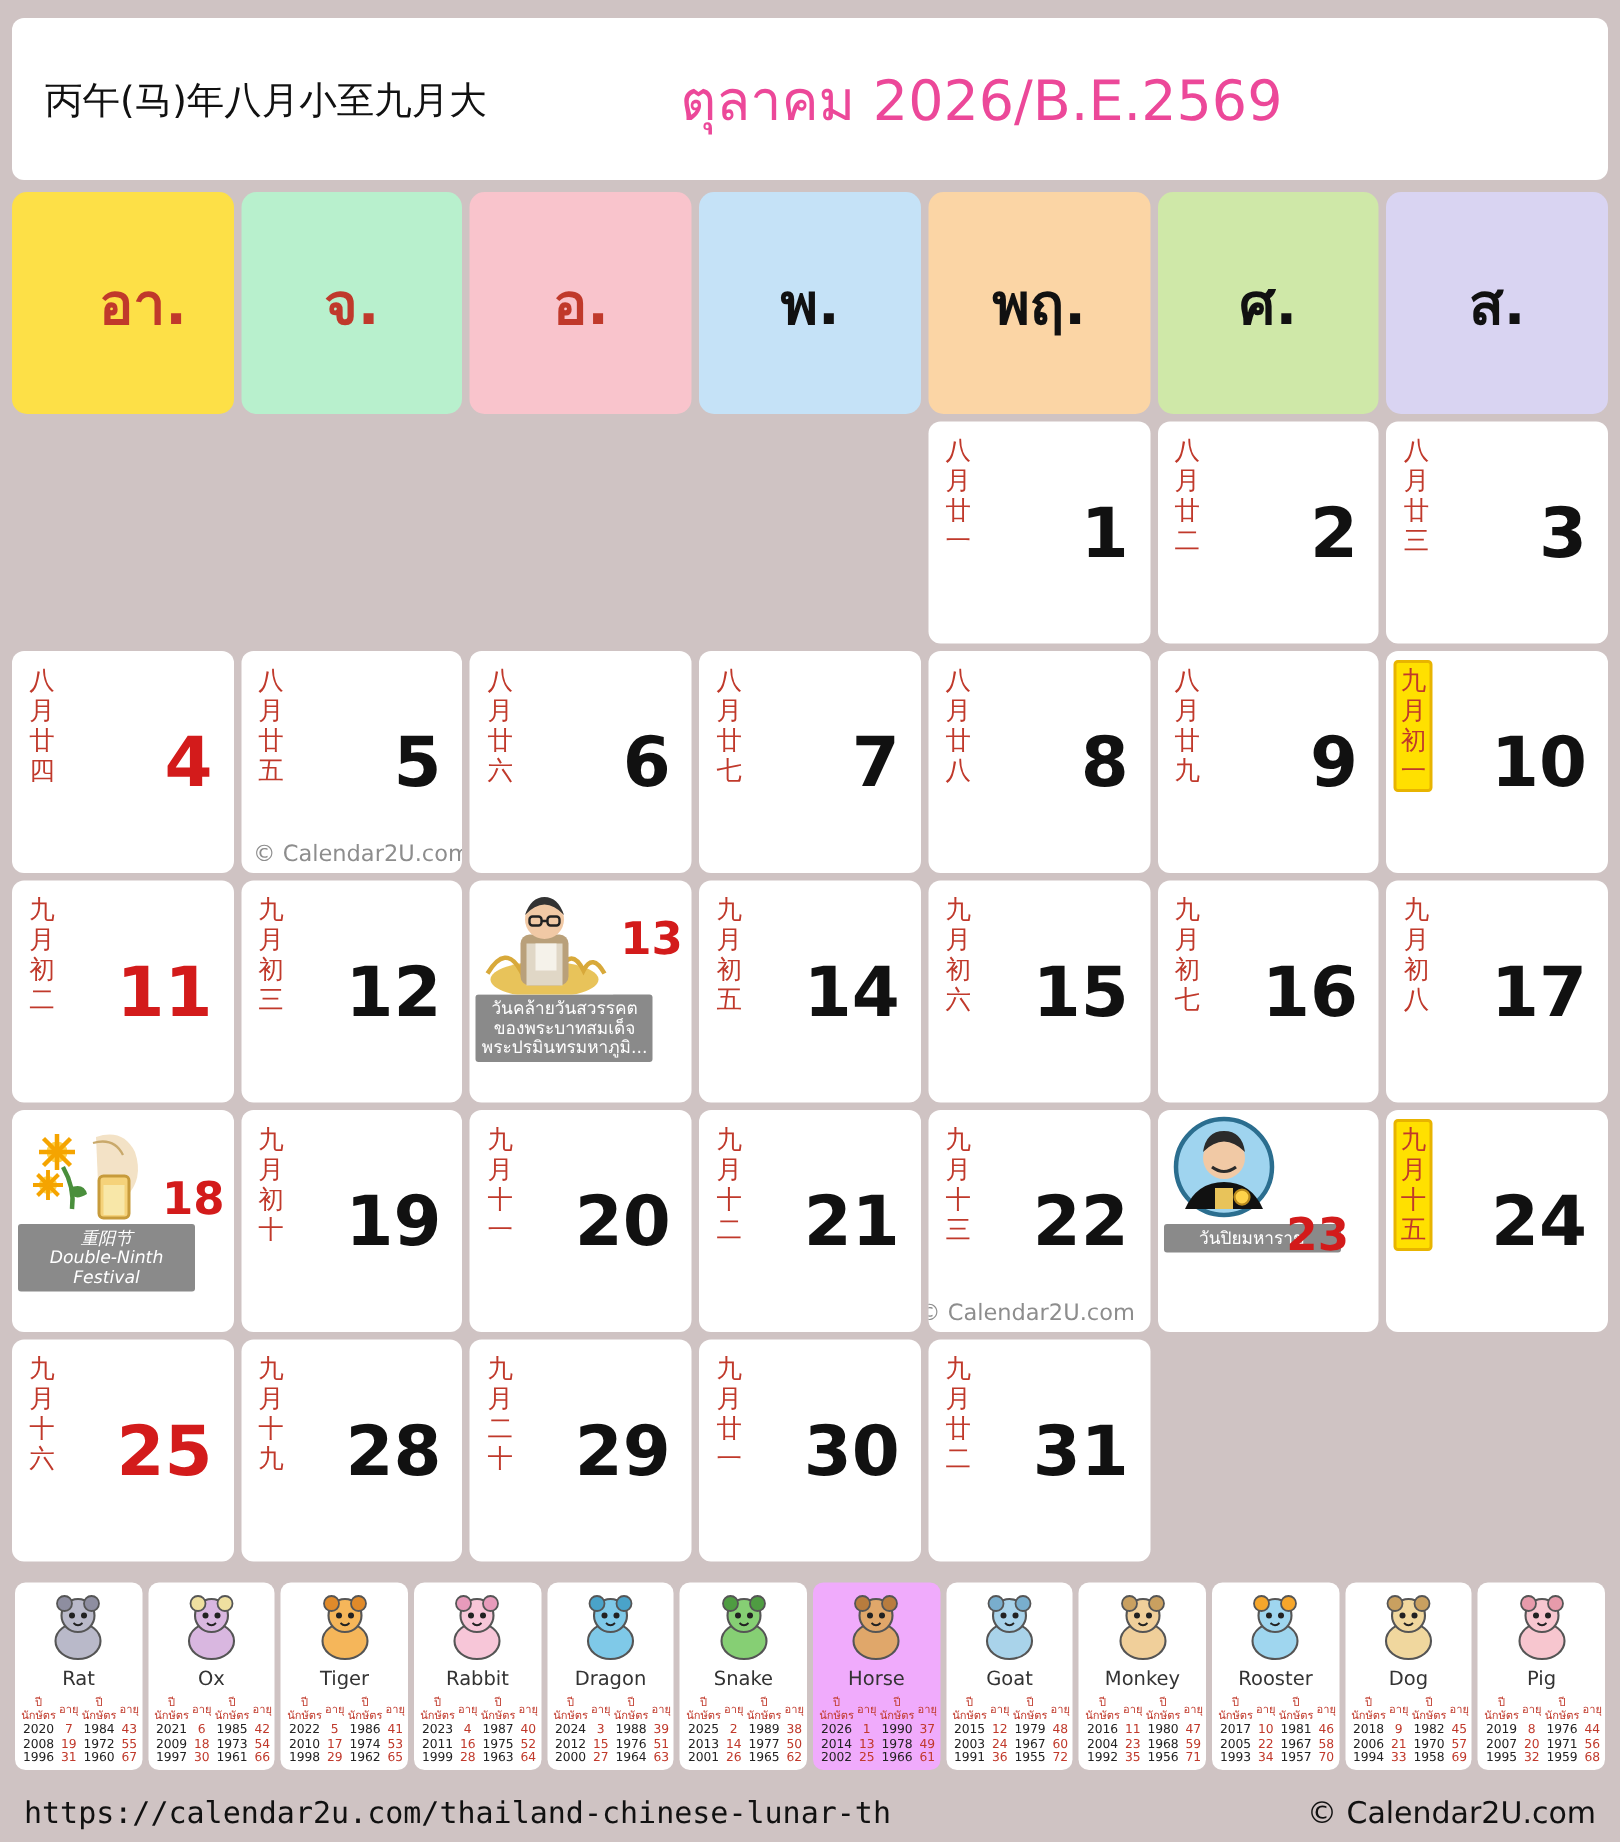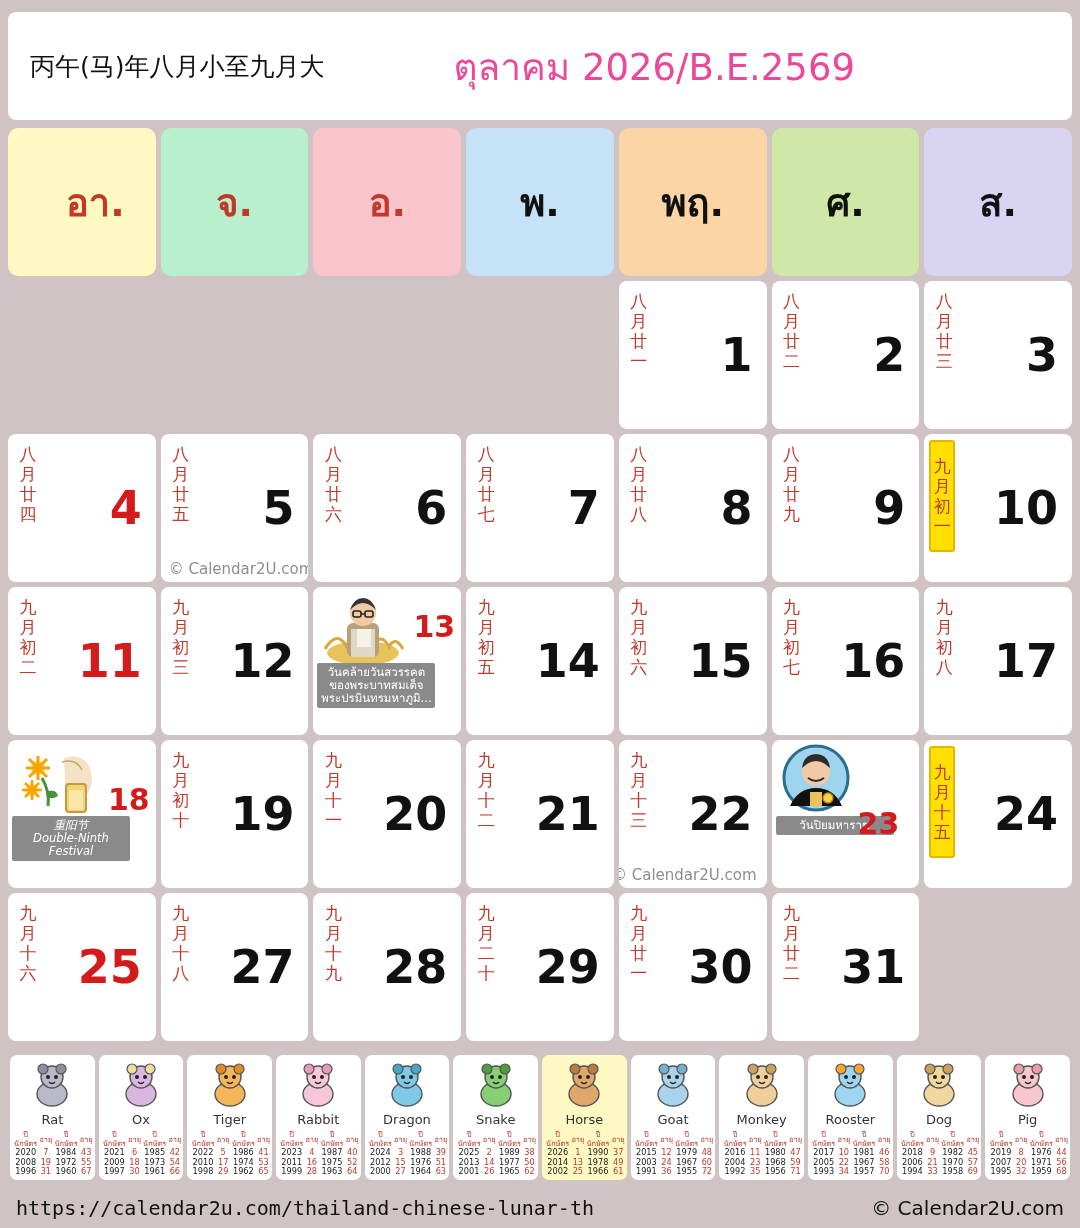--- a/index.html
+++ b/index.html
@@ -75,21 +75,21 @@
     line-height: 20px;
     color: #c0392b;
     text-align: center;
     letter-spacing: 0;
   }
   .lunar.boxed {
     background: #ffe000;
     border: 2px solid #e8b400;
     border-radius: 3px;
     color: #c0392b;
-    padding: 14px 0;
+    padding: 2px 0;
     left: 5px; top: 6px;
   }
   .daynum {
     position: absolute;
     right: 14px; top: 50%;
     transform: translateY(-50%);
     font-size: 46px;
     font-weight: bold;
     color: #111;
     line-height: 1;
@@ -140,21 +140,21 @@
     gap: 4px;
     padding: 8px 4px 4px 4px;
     margin-top: 6px;
   }
   .z-card {
     background: #ffffff;
     border-radius: 7px;
     padding: 4px 2px 3px 2px;
     text-align: center;
   }
-  .z-card.hl { background: #fef9c3; }
+  .z-card.hl { background: #f0abfc; }
   .z-ico { height: 52px; display:flex; align-items:center; justify-content:center; }
   .z-name { font-size: 13px; color: #333; margin-top: 1px; }
   .z-years { margin-top: 3px; font-size: 8.2px; line-height: 9.6px; color: #222; }
   .z-years .hdr { color: #c0392b; font-size: 7.4px; line-height: 9px; }
   .z-years table { width: 100%; border-collapse: collapse; }
   .z-years td { padding: 0; text-align: center; font-size: 8.2px; }
   .z-years td.r { color: #c0392b; }
   .z-card.hl .z-years td.r { color: #c0392b; }
 
   
@@ -176,21 +176,21 @@
 <body>
 
 <div id="page">
 
   <div class="header">
     <div class="header-cn">丙午(马)年八月小至九月大</div>
     <div class="header-th">ตุลาคม 2026/B.E.2569</div>
   </div>
 
   <div class="grid" id="dow-row">
-      <div class="dow" style="background: #fef9c3; color: rgb(192, 57, 43); padding-left: 27px;">อา.</div>
+      <div class="dow" style="background: #fde047; color: rgb(192, 57, 43); padding-left: 27px;">อา.</div>
       <div class="dow" style="background: rgb(184, 240, 205); color: rgb(192, 57, 43);">จ.</div>
       <div class="dow" style="background: rgb(249, 196, 204); color: rgb(192, 57, 43);">อ.</div>
       <div class="dow" style="background: rgb(197, 226, 247); color: rgb(17, 17, 17);">พ.</div>
       <div class="dow" style="background: rgb(251, 213, 165); color: rgb(17, 17, 17);">พฤ.</div>
       <div class="dow" style="background: rgb(207, 232, 168); color: rgb(17, 17, 17);">ศ.</div>
       <div class="dow" style="background: rgb(217, 212, 242); color: rgb(17, 17, 17);">ส.</div>
     </div>
 
   <div class="grid" id="cal-grid" style="margin-top:5px;">
       <div class="cell empty"></div>
@@ -348,24 +348,20 @@
       </div>
       <div class="cell">
         <div class="lunar boxed">九月十五</div>
         <div class="daynum">24</div>
       </div>
       <div class="cell">
         <div class="lunar">九月十六</div>
         <div class="daynum red">25</div>
       </div>
       <div class="cell">
-        <div class="lunar">九月十八</div>
-        <div class="daynum">27</div>
-      </div>
-      <div class="cell">
         <div class="lunar">九月十九</div>
         <div class="daynum">28</div>
       </div>
       <div class="cell">
         <div class="lunar">九月二十</div>
         <div class="daynum">29</div>
       </div>
       <div class="cell">
         <div class="lunar">九月廿一</div>
         <div class="daynum">30</div>

